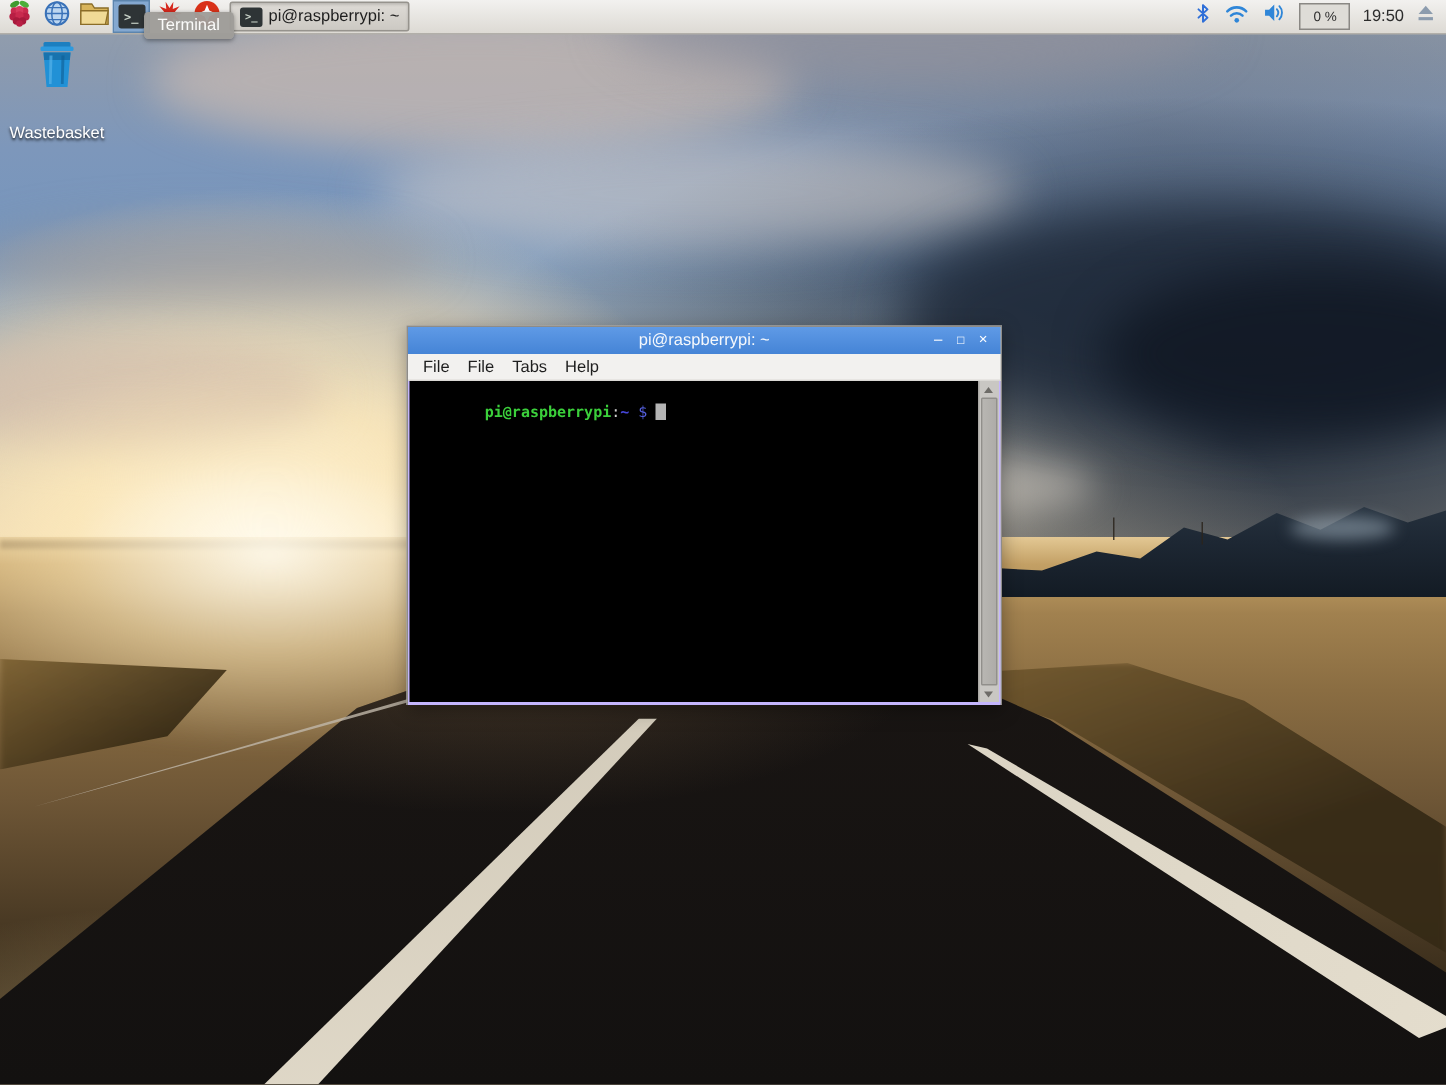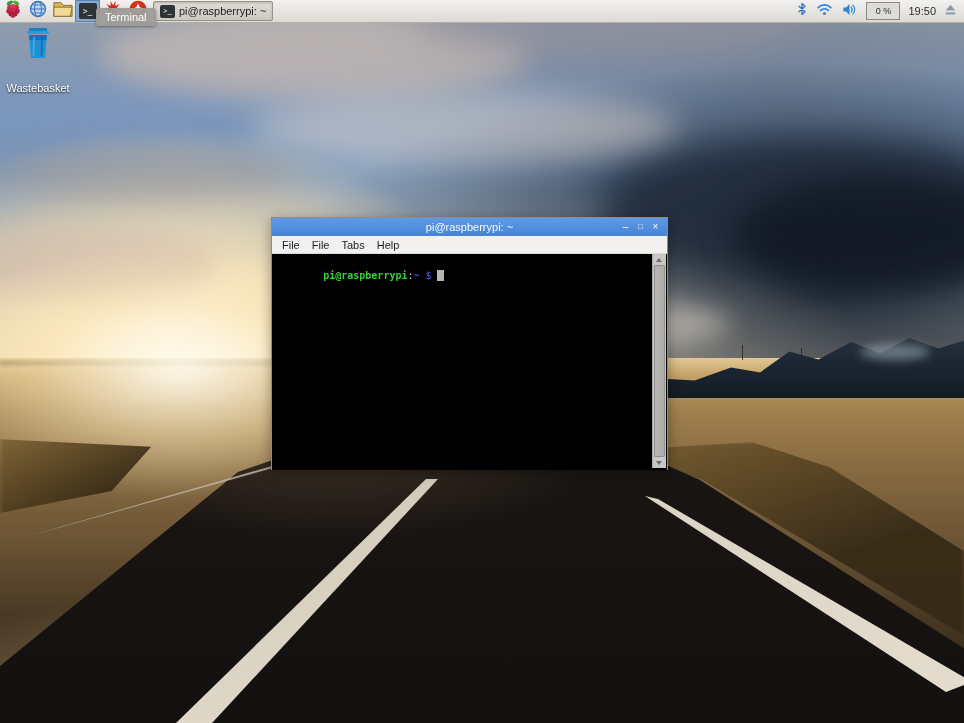--- a/index.html
+++ b/index.html
@@ -145,21 +145,21 @@
   }
   .controls{position:absolute;right:4px;top:0;height:18px;display:flex;align-items:center;}
   .ctrl{width:15px;text-align:center;color:#fff;font-size:10px;line-height:18px;cursor:default;}
   .ctrl.max{font-size:8px;}
   .menubar{
     height:17px;background:#f2f1ef;border-bottom:1px solid #dbd9d5;
     display:flex;align-items:center;padding-left:4px;
     font-size:11px;color:#1e1e1e;
   }
   .menu-item{padding:0 6px;line-height:16px;cursor:default;text-align:center;}
-  .term-area{position:relative;height:216px;background:#000000;}
+  .term-area{position:relative;height:216px;background:#c4b5fd;}
   .term-black{position:absolute;left:1px;top:0;right:14px;bottom:2px;background:#000;
     font-family:"DejaVu Sans Mono",monospace;font-size:10px;padding:2px 2px;}
   .prompt{white-space:pre;line-height:13px;}
   .p-user{color:#3bd03b;font-weight:bold;}
   .p-sep{color:#cfcfcf;}
   .p-path{color:#4646d9;font-weight:bold;}
   .p-sym{color:#5560e0;margin-left:6px;}
   .cursor{display:inline-block;width:7px;height:11px;background:#b4b4b4;margin-left:5px;vertical-align:-2px;}
   .scrollbar{
     position:absolute;top:0;right:1px;bottom:2px;width:13px;

